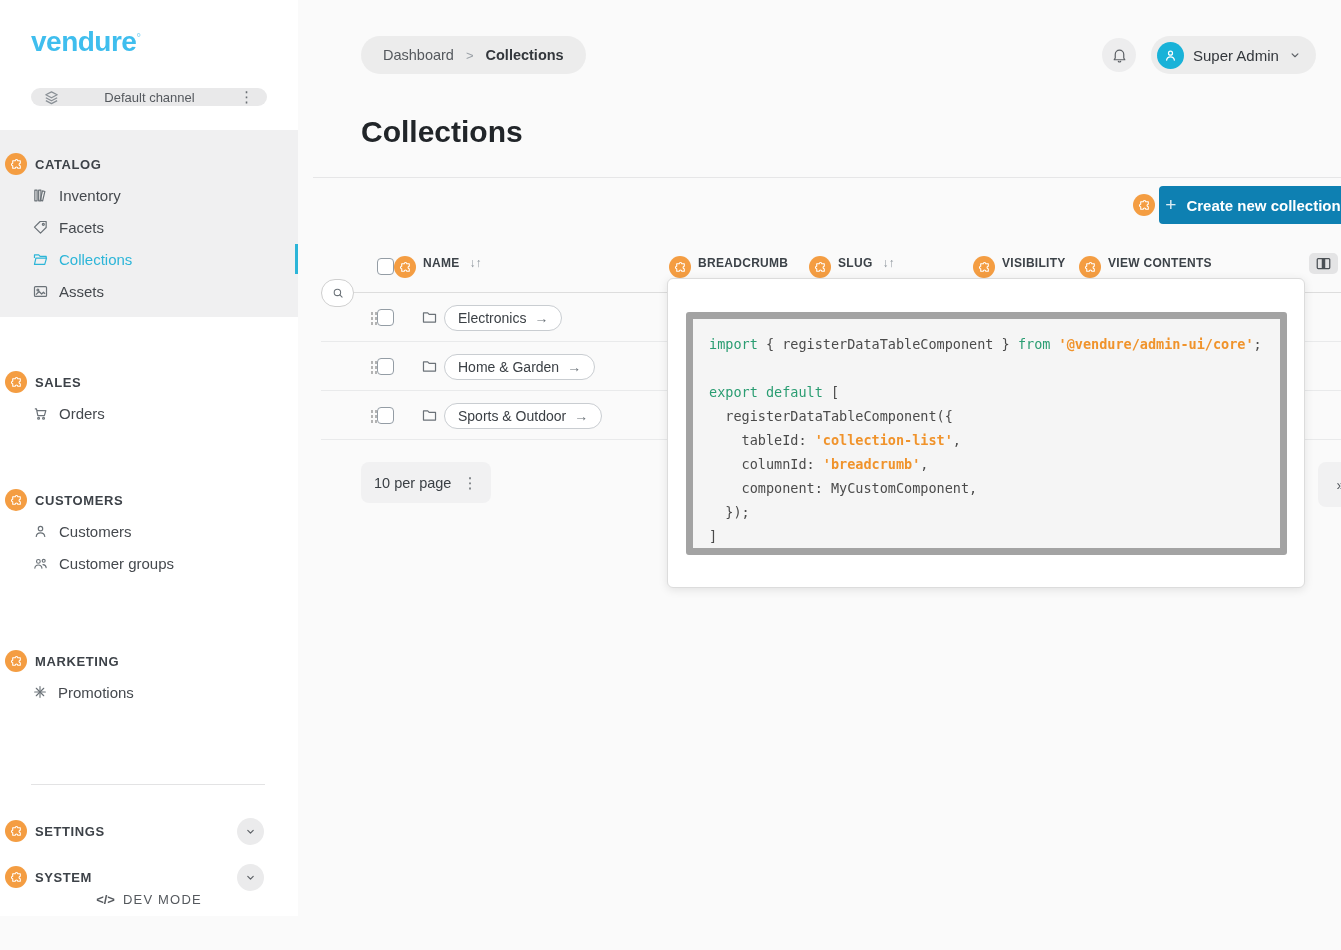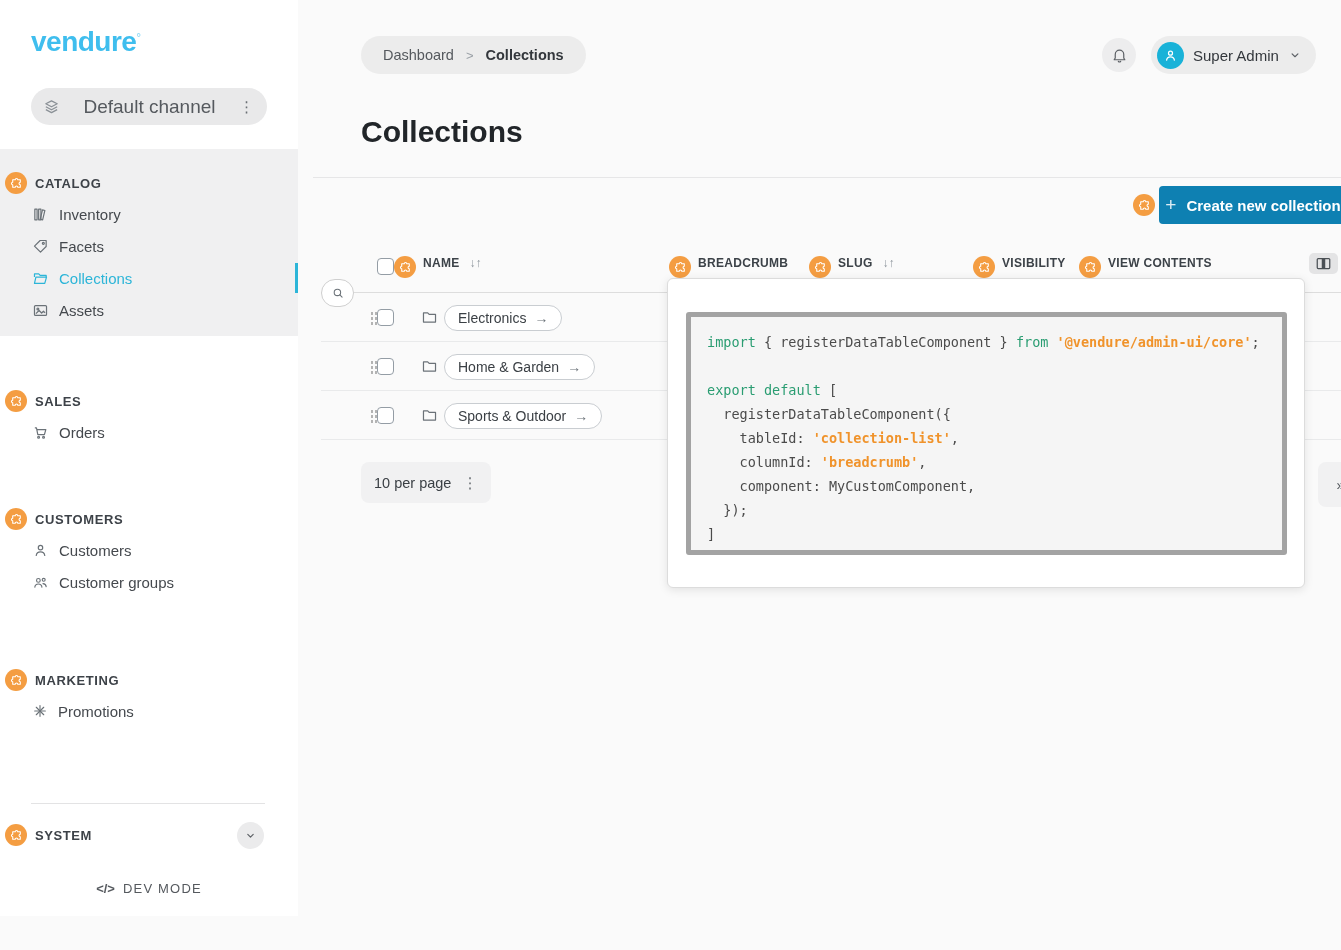--- a/index.html
+++ b/index.html
@@ -9,21 +9,21 @@
     background:#fafafa;
     font-family:"Liberation Sans", sans-serif;
     color:#3a3f44;
     --accent:#2cb5d8; --badge:#f49d42; --btn:#0e80b2;
   }
   
   .sidebar { position:absolute; left:0; top:0; width:298px; height:916px; background:#ffffff; display:flex; flex-direction:column; z-index:5; }
   .logo { margin:26px 0 0 31px; font-size:28px; font-weight:bold; color:#3fbeee; letter-spacing:-0.5px; }
   .logo sup { font-size:11px; color:#9adcf5; }
   .channel-pill { margin:30px 31px 0; height:37px; background:#e9e9ea; border-radius:19px; display:flex; align-items:center; padding:0 12px; cursor:pointer; }
-  .channel-pill .label { flex:1; text-align:center; font-size:19px; color:#55595e; }
+  .channel-pill .label { flex:1; text-align:center; font-size:13px; color:#55595e; }
   .icon { display:inline-flex; align-items:center; justify-content:center; }
   .kebab { color:#6a6f74; font-size:15px; letter-spacing:1px; }
   .nav { display:flex; flex-direction:column; flex:1; margin-top:24px; }
   .nav-section { padding:19px 0 10px; }
   .nav-section.active-group { background:#f0f0f1; }
   .sec-head { height:30px; display:flex; align-items:center; padding-left:5px; gap:8px; }
   .sec-label { font-size:13px; font-weight:bold; color:#3d4248; letter-spacing:0.6px; }
   .badge { width:22px; height:22px; border-radius:50%; background:var(--badge); display:inline-flex; align-items:center; justify-content:center; flex:none; cursor:pointer; }
   .nav-item { position:relative; height:32px; display:flex; align-items:center; padding-left:32px; gap:10px; font-size:15px; color:#45494e; cursor:pointer; }
   .nav-item.active { color:var(--accent); }
@@ -68,21 +68,21 @@
     background-image:radial-gradient(#b3b3b3 1.1px, transparent 1.2px); background-size:4px 5px; cursor:grab; }
   .trow .checkbox { position:absolute; left:56px; top:16px; }
   .trow .folder { position:absolute; left:100px; top:16px; }
   .chip { position:absolute; left:123px; top:12px; height:26px; border:1px solid #c9cdd1; border-radius:13px; background:#fff; display:inline-flex; align-items:center; padding:1px 13px; gap:8px; font-size:14px; color:#3a3f44; cursor:pointer; }
   .chip .arrow { color:#6a7178; font-size:14px; }
   
   .perpage { position:absolute; left:48px; top:462px; height:41px; background:#f1f1f2; border:none; border-radius:8px; display:flex; align-items:center; padding:0 13px; gap:11px; font-size:14.5px; color:#3a3f44; cursor:pointer; font-family:"Liberation Sans",sans-serif; }
   .next-btn { position:absolute; left:1005px; top:462px; width:45px; height:45px; background:#f1f1f2; border:none; border-radius:8px; color:#55595e; font-size:14px; cursor:pointer; }
   
   .dev-popup { position:absolute; left:354px; top:278px; width:638px; height:310px; background:#fff; border:1px solid #dcdcdc; border-radius:6px; box-shadow:0 2px 10px rgba(0,0,0,0.10); z-index:20; }
-  .code-block { position:absolute; left:18px; top:33px; right:17px; bottom:32px; background:#f5f5f5; border:5px solid #a3a3a3; border-radius:3px; padding:13px 10px 13px 16px; font-family:"DejaVu Sans Mono", monospace; font-size:13.5px; line-height:24px; color:#4b4b4b; overflow:hidden; }
+  .code-block { position:absolute; left:18px; top:33px; right:17px; bottom:32px; background:#f5f5f5; border:7px solid #a3a3a3; border-radius:3px; padding:13px 10px 13px 16px; font-family:"DejaVu Sans Mono", monospace; font-size:13.5px; line-height:24px; color:#4b4b4b; overflow:hidden; }
   .code-line { white-space:pre; }
   .tok-kw { color:var(--code-kw, #2a9d72); }
   .tok-str { color:var(--code-str, #f0932b); font-weight:bold; }
   svg { display:block; }
 </style>
 </head>
 <body style="--accent: #2cb5d8; --badge: #f49d42; --btn: #0e80b2; --code-kw: #2a9d72; --code-str: #f0932b;">
 
 <aside class="sidebar">
   <div class="logo"><span>vendure</span><sup>°</sup></div>
@@ -220,20 +220,33 @@
               <path d="M6.4 6.4l11.2 11.2"></path>
               <path d="M17.6 6.4L6.4 17.6"></path>
             </svg>
         </span>
         <span>Promotions</span>
       </div>
     </div>
 
     <div class="side-divider"></div>
 
+    <div class="collapse-row first">
+      <span class="badge">
+        <svg width="13" height="13" viewBox="0 0 24 24" fill="none" stroke="#fff" stroke-width="2" stroke-linejoin="round">
+            <path d="M9.7 5a2.3 2.3 0 0 1 4.6 0H19v4.7a2.3 2.3 0 0 0 0 4.6V19h-4.7a2.3 2.3 0 0 0-4.6 0H5v-4.7a2.3 2.3 0 0 1 0-4.6V5h4.7z"></path>
+          </svg>
+      </span>
+      <span class="sec-label">SETTINGS</span>
+      <button class="chev-btn">
+        <svg width="13" height="13" viewBox="0 0 24 24" fill="none" stroke="#5d6166" stroke-width="2.2" stroke-linecap="round" stroke-linejoin="round">
+            <path d="M7 10l5 5 5-5"></path>
+          </svg>
+      </button>
+    </div>
 
     <div class="collapse-row second">
       <span class="badge">
         <svg width="13" height="13" viewBox="0 0 24 24" fill="none" stroke="#fff" stroke-width="2" stroke-linejoin="round">
             <path d="M9.7 5a2.3 2.3 0 0 1 4.6 0H19v4.7a2.3 2.3 0 0 0 0 4.6V19h-4.7a2.3 2.3 0 0 0-4.6 0H5v-4.7a2.3 2.3 0 0 1 0-4.6V5h4.7z"></path>
           </svg>
       </span>
       <span class="sec-label">SYSTEM</span>
       <button class="chev-btn">
         <svg width="13" height="13" viewBox="0 0 24 24" fill="none" stroke="#5d6166" stroke-width="2.2" stroke-linecap="round" stroke-linejoin="round">

